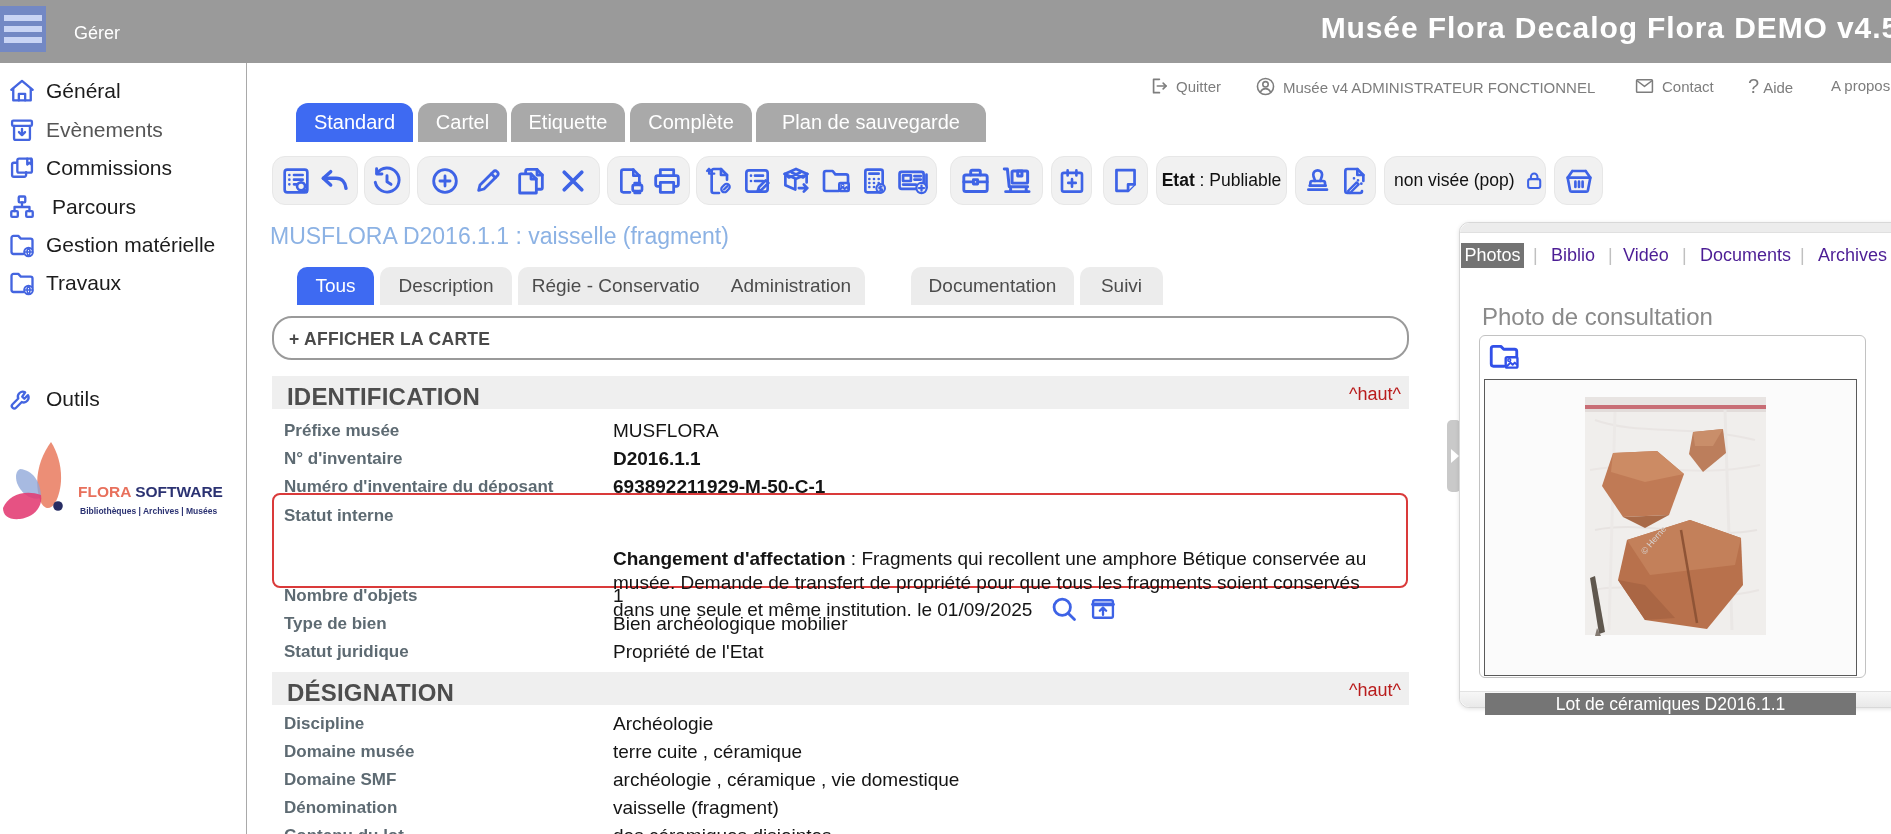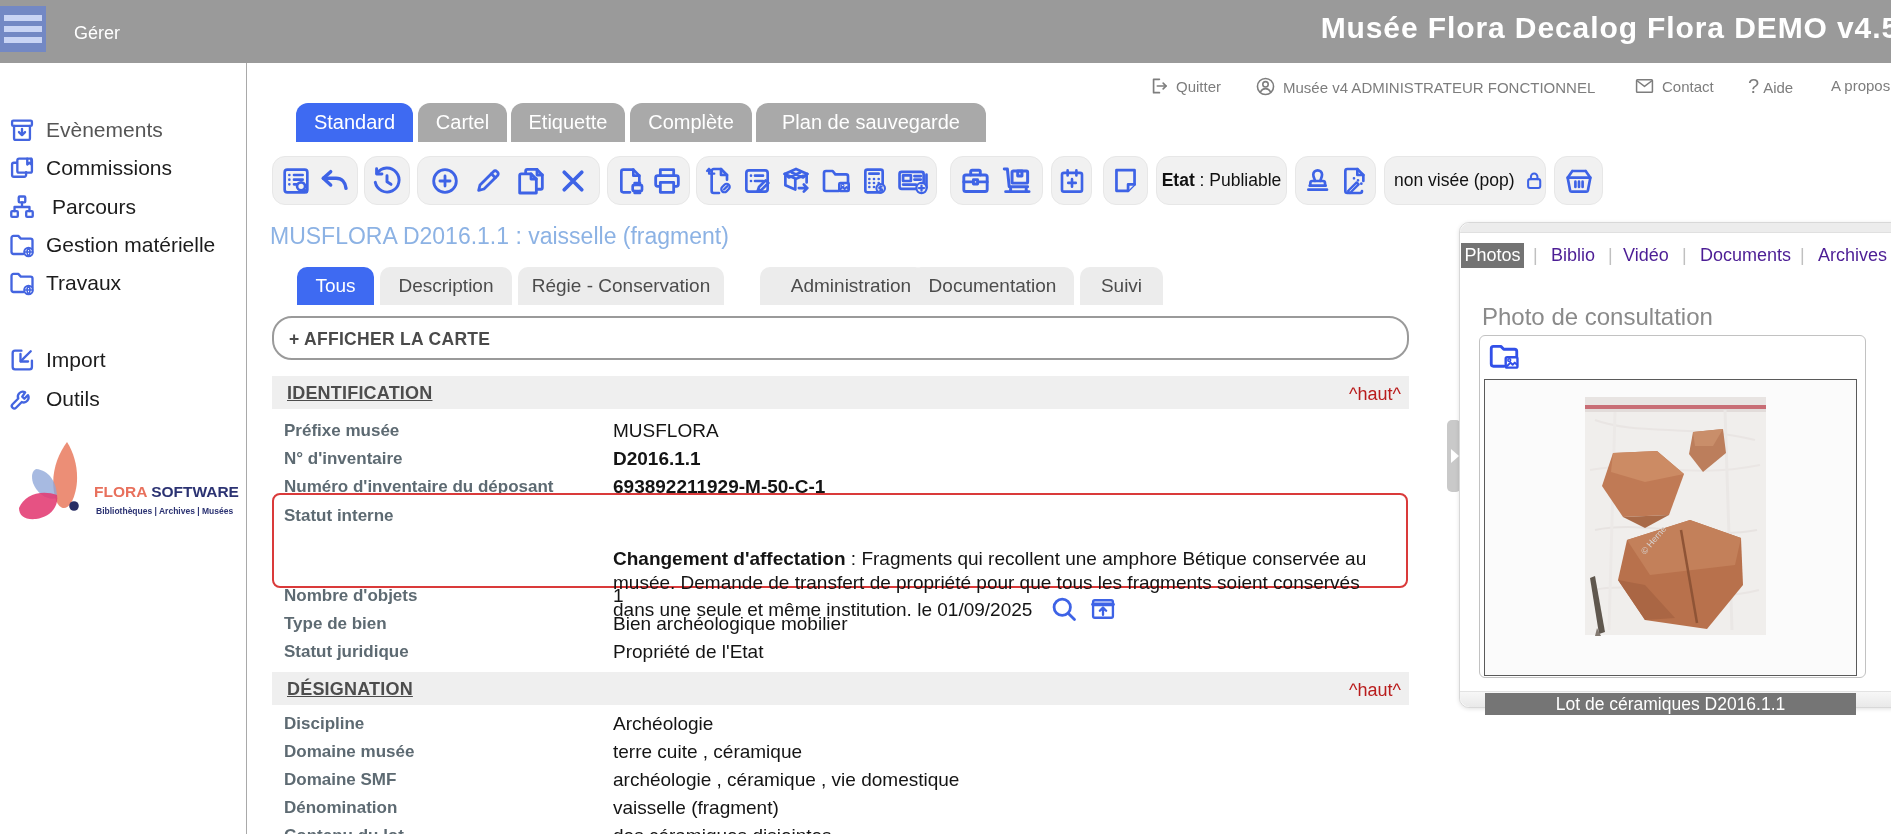--- a/index.html
+++ b/index.html
@@ -31,21 +31,21 @@
   #rechead { position:absolute; left:270px; top:223px; font-size:23px; color:#8cb2e4; }
   
   .tab2 { position:absolute; top:267px; height:38px; border-radius:10px 10px 0 0; background:#ececec;
           color:#4c4c4c; font-size:19px; text-align:center; line-height:38px; }
   .tab2.act { background:#3e6af2; color:#fff; }
   
   #carte { position:absolute; left:272px; top:316px; width:1137px; height:44px; border:2px solid #9a9a9a; border-radius:20px; }
   #carte span { position:absolute; left:15px; top:11px; font-weight:bold; font-size:17.5px; color:#4a4a4a; letter-spacing:0.3px; }
   
   .secbar { position:absolute; left:272px; width:1137px; height:33px; background:#efefef; }
-  .secbar b { position:absolute; left:15px; top:7px; font-size:18px; color:#4d4d4d; letter-spacing:0.2px;text-decoration:underline; }
+  .secbar b { position:absolute; left:15px; top:7px; font-size:24px; color:#4d4d4d; letter-spacing:0.2px; }
   .secbar i { position:absolute; right:8px; top:8px; font-style:normal; font-size:18px; color:#b91c1c; }
   
   .lbl { position:absolute; left:284px; font-weight:bold; font-size:17px; color:#5d6a72; }
   .val { position:absolute; left:613px; font-size:19px; color:#141414; }
   .valb { font-weight:bold; }
   
   #redbox { position:absolute; left:272px; top:493px; width:1136px; height:95px; border:2px solid #da3a3a; border-radius:8px; }
   
   #rpanel { position:absolute; left:1459px; top:222px; width:452px; height:486px; background:#fff;
             border:1px solid #d8d8d8; border-radius:10px; box-shadow:0 1px 4px rgba(0,0,0,0.12); }
@@ -68,20 +68,28 @@
 <div id="topbar">
   <div id="burger">
       <i style="top:9px"></i>
       <i style="top:20px"></i>
       <i style="top:31px"></i>
     </div>
   <div id="gerer">Gérer</div>
   <div id="apptitle">Musée Flora Decalog Flora DEMO v4.5</div>
 </div>
 <div id="sidebar">
+  <div class="mi" style="top:14px">
+      <svg width="28" height="28" viewBox="0 0 24 24" fill="none" stroke="#4465e0" stroke-width="2" stroke-linecap="round" stroke-linejoin="round">
+        <path d="M4.5 10.2V20h15v-9.8"></path>
+        <path d="M2.8 11 12 3.4 21.2 11"></path>
+        <path d="M9.3 20v-5.6h5.4V20"></path>
+      </svg>
+      <span>Général</span>
+    </div>
   <div class="mi" style="top:53px">
       <svg width="28" height="28" viewBox="0 0 24 24" fill="none" stroke="#4465e0" stroke-width="2" stroke-linecap="round" stroke-linejoin="round">
         <rect x="3.5" y="4" width="17" height="4.5" rx="1"></rect>
         <path d="M5.2 8.5V19a1.5 1.5 0 0 0 1.5 1.5h10.6a1.5 1.5 0 0 0 1.5-1.5V8.5"></path>
         <path d="M12 11v5.2"></path>
         <path d="M9.4 13.8l2.6 2.6 2.6-2.6"></path>
       </svg>
       <span style="color:#555">Evènements</span>
     </div>
   <div class="mi" style="top:91px">
@@ -110,35 +118,27 @@
       <span>Gestion matérielle</span>
     </div>
   <div class="mi" style="top:206px">
       <svg width="28" height="28" viewBox="0 0 24 24" fill="none" stroke="#4465e0" stroke-width="2" stroke-linecap="round" stroke-linejoin="round">
         <path d="M21 16V8.2A1.7 1.7 0 0 0 19.3 6.5H11L8.8 4.2H4.7A1.7 1.7 0 0 0 3 5.9V18a1.7 1.7 0 0 0 1.7 1.7h8.5"></path>
         <circle cx="17.6" cy="18" r="3.7" fill="#fff" stroke-width="1.7"></circle>
         <path d="M14.1 18h7M17.6 14.5c1.7 1.7 1.7 5.3 0 7M17.6 14.5c-1.7 1.7-1.7 5.3 0 7" stroke-width="1.3"></path>
       </svg>
       <span>Travaux</span>
     </div>
-  <div class="mi" style="top:283px">
-      <svg width="28" height="28" viewBox="0 0 24 24" fill="none" stroke="#4465e0" stroke-width="2" stroke-linecap="round" stroke-linejoin="round">
-        <path d="M20.5 12.5V18a2 2 0 0 1-2 2H6a2 2 0 0 1-2-2V6a2 2 0 0 1 2-2h5.5"></path>
-        <path d="M19.5 4.5 11 13"></path>
-        <path d="M10.7 6.8V13.3H17.2"></path>
-      </svg>
-      <span>Import</span>
-    </div>
   <div class="mi" style="top:322px">
       <svg width="28" height="28" viewBox="0 0 24 24" fill="none" stroke="#4465e0" stroke-width="2" stroke-linecap="round" stroke-linejoin="round">
         <path d="M14.7 6.3a4.2 4.2 0 0 0-5.9 5.3L3.9 16.5a2.1 2.1 0 0 0 3 3l4.9-4.9a4.2 4.2 0 0 0 5.3-5.9L14 11.8l-1.8-1.8 2.5-3.7z"></path>
       </svg>
       <span>Outils</span>
     </div>
-  <div id="logo" style="position:absolute; left:0; top:372px; width:247px; height:115px;padding-left:16px;">
+  <div id="logo" style="position:absolute; left:0; top:372px; width:247px; height:115px;">
     <svg width="247" height="115" viewBox="0 0 247 115">
       <path d="M51 7 C62 24 65 50 55 68 C50 76 43 74 40 65 C33 44 40 22 51 7 Z" fill="#ec8e76"></path>
       <path d="M20 34 C33 35 41 47 41 63 C32 66 21 59 17 48 C15 41 16 36 20 34 Z" fill="#8ea6d8" fill-opacity="0.78"></path>
       <path d="M3 73 C8 60 25 54 41 60 C43 72 34 82 20 84 C9 85 3 81 3 73 Z" fill="#e23a72" fill-opacity="0.88"></path>
       <circle cx="58" cy="71" r="4.8" fill="#272c63"></circle>
       <text x="78" y="62" font-size="15.5" font-weight="bold" fill="#e8705c" font-family="Liberation Sans">FLORA <tspan fill="#2b3272">SOFTWARE</tspan></text>
       <text x="80" y="79" font-size="8.5" font-weight="bold" fill="#2b3272" font-family="Liberation Sans">Bibliothèques | Archives | Musées</text>
     </svg>
   </div>
 </div>
@@ -315,21 +315,21 @@
       <path d="M3.5 9.5h17l-1.8 9.5a1.3 1.3 0 0 1-1.3 1H6.6a1.3 1.3 0 0 1-1.3-1z"></path>
       <path d="M3.5 9.5 7 4.5M20.5 9.5 17 4.5M7 4.5h10"></path>
       <path d="M9.3 12.5v4M12 12.5v4M14.7 12.5v4"></path>
     </svg>
 </div>
 <div id="rechead">MUSFLORA D2016.1.1 : vaisselle (fragment)</div>
 
 <div class="tab2 act" style="left:297px; width:77px;">Tous</div>
 <div class="tab2" style="left:380px; width:132px;">Description</div>
 <div class="tab2" style="left:518px; width:206px;">Régie - Conservation</div>
-<div class="tab2" style="left:760px; width:165px;padding-left:17px;">Administration</div>
+<div class="tab2" style="left:700px; width:165px;padding-left:17px;">Administration</div>
 <div class="tab2" style="left:911px; width:163px;">Documentation</div>
 <div class="tab2" style="left:1080px; width:83px;">Suivi</div>
 <div id="carte">
     <span>+ AFFICHER LA CARTE</span>
   </div>
 <div class="secbar" style="top:376px">
     <b>IDENTIFICATION</b>
     <i>^haut^</i>
   </div>
 <div class="lbl" style="top:421px">Préfixe musée</div>

